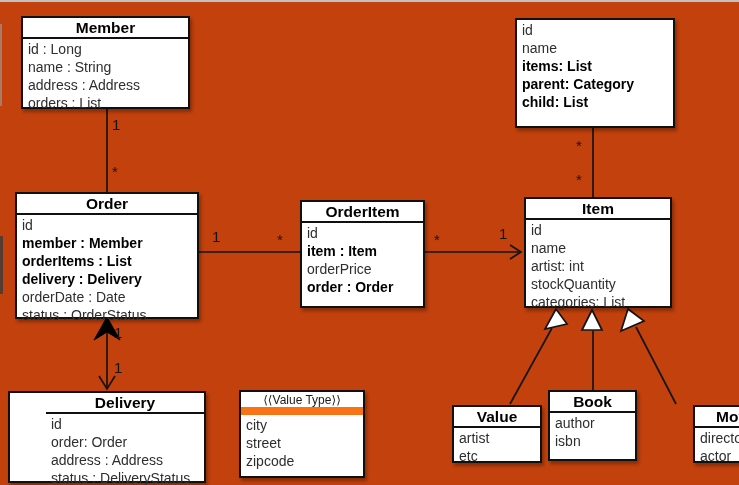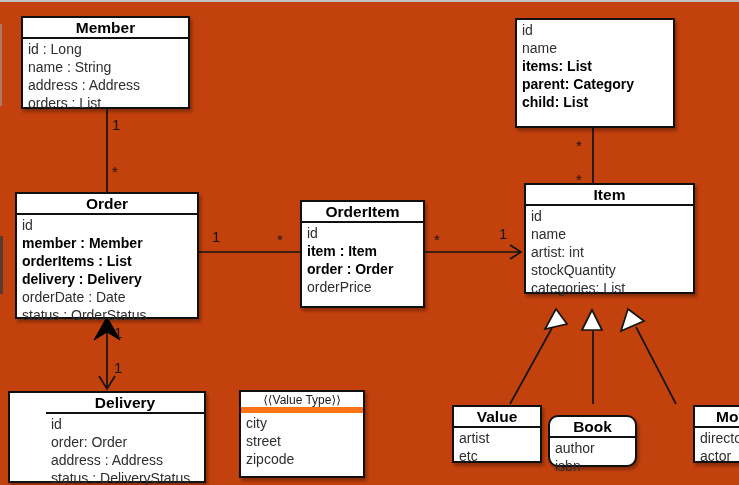--- a/index.html
+++ b/index.html
@@ -19,21 +19,21 @@
   svg.connectors polygon.solid{fill:#000;stroke:#000;stroke-width:1;}
 
   .uml-class{
     position:absolute;background:#ffffff;border:2px solid #101010;
     box-sizing:border-box;box-shadow:2px 3px 3px rgba(0,0,0,.30);
   }
   .uml-title{
     border-bottom:2px solid #101010;font-weight:bold;text-align:center;
     font-size:15.5px;line-height:16px;padding:2px 3px 1px;color:#000;white-space:nowrap;
   }
-  .uml-header{border-bottom:6px solid #f97316;}
+  .uml-header{border-bottom:8px solid #f97316;}
   .uml-header .uml-title2{
     font-weight:bold;text-align:center;font-size:15px;line-height:16px;color:#000;white-space:nowrap;
   }
   .uml-stereo{
     font-size:12px;line-height:13px;text-align:center;color:#1a1a1a;padding-top:2px;white-space:nowrap;
   }
   .uml-attrs{padding:1px 0 0;}
   .attr{
     font-size:14px;line-height:18px;padding-left:5px;color:#2e2e2e;white-space:nowrap;
   }
@@ -105,26 +105,26 @@
       <div class="attr">orderDate : Date</div>
       <div class="attr">status : OrderStatus</div>
     </div>
   </div>
 
   <div class="uml-class" style="left:300px;top:200px;width:125px;height:108px;">
     <div class="uml-title">OrderItem</div>
     <div class="uml-attrs">
       <div class="attr">id</div>
       <div class="attr bold">item : Item</div>
+      <div class="attr">orderPrice</div>
       <div class="attr bold">order : Order</div>
-      <div class="attr">orderPrice</div>
     </div>
   </div>
 
-  <div class="uml-class" style="left:524px;top:183px;width:171px;height:111px;">
+  <div class="uml-class" style="left:524px;top:197px;width:148px;height:111px;">
     <div class="uml-title">Item</div>
     <div class="uml-attrs">
       <div class="attr">id</div>
       <div class="attr">name</div>
       <div class="attr">artist: int</div>
       <div class="attr">stockQuantity</div>
       <div class="attr">categories: List</div>
     </div>
   </div>
 
@@ -150,21 +150,21 @@
   </div>
 
   <div class="uml-class" style="left:452px;top:405px;width:90px;height:58px;">
     <div class="uml-title">Value</div>
     <div class="uml-attrs">
       <div class="attr">artist</div>
       <div class="attr">etc</div>
     </div>
   </div>
 
-  <div class="uml-class" style="left:548px;top:415px;width:89px;height:52px;border-radius:10px;">
+  <div class="uml-class" style="left:548px;top:390px;width:89px;height:71px;">
     <div class="uml-title">Book</div>
     <div class="uml-attrs">
       <div class="attr">author</div>
       <div class="attr">isbn</div>
     </div>
   </div>
 
   <div class="uml-class" style="left:677px;top:405px;width:90px;height:58px;margin-left:16px;">
     <div class="uml-title">Movie</div>
     <div class="uml-attrs">

